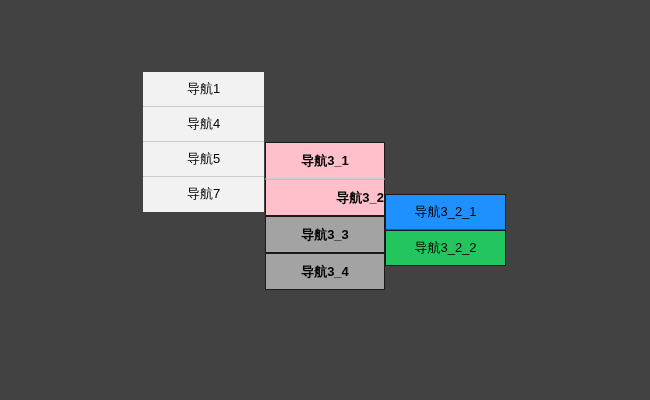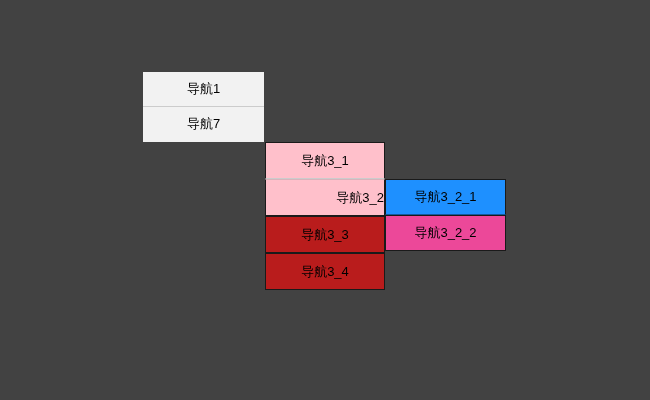--- a/index.html
+++ b/index.html
@@ -29,47 +29,49 @@
   .level1 { left: 143px; top: 72px; width: 121px; }
   .level1 li {
     height: 35px;
     line-height: 34px;
     background: var(--menu-bg, #f2f2f2);
     border-bottom: 1px solid var(--menu-divider, #ccc);
     color: #222;
   }
   .level1 li:last-child { border-bottom: none; }
   
-  .level2 { left: 265px; top: 142px; width: 120px; }
+  .level2 { left: 265px; top: 142px; width: 120px; font-weight: bold; }
   .level2 li {
     height: 37px;
     line-height: 35px;
-    background: #b91c1c;
+    background: #a3a3a3;
     border: 1px solid var(--item-border, #1a1a1a);
   }
   .level2 li.hl { background: var(--hl-pink, #ffc0cb); }
   .level2 li.hl-top { border-bottom: 1px solid var(--menu-divider, #ccc); }
   .level2 li.hl-bottom { border-top: 1px solid #d8b4bc; text-align: right; }
   
-  .level3 { left: 385px; top: 179px; width: 121px; }
+  .level3 { left: 385px; top: 194px; width: 121px; }
   .level3 li {
     height: 36px;
     line-height: 34px;
-    background: #ec4899;
+    background: #22c55e;
     border: 1px solid var(--item-border, #1a1a1a);
   }
   .level3 li.sel { background: var(--sel-blue, #1e90ff); border-bottom-color: #14599c; }
 </style>
 </head>
 <body>
 
 <div class="page">
 
   <ul class="menu level1">
     <li>导航1</li>
+    <li>导航4</li>
+    <li>导航5</li>
     <li>导航7</li>
   </ul>
 
   <ul class="menu level2">
     <li class="hl hl-top">导航3_1</li>
     <li class="hl hl-bottom">导航3_2</li>
     <li>导航3_3</li>
     <li>导航3_4</li>
   </ul>
 

